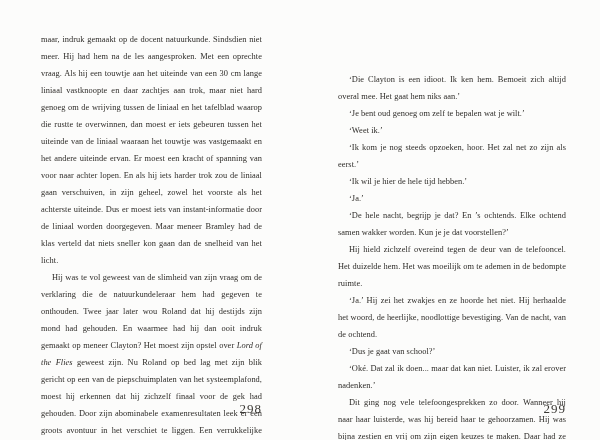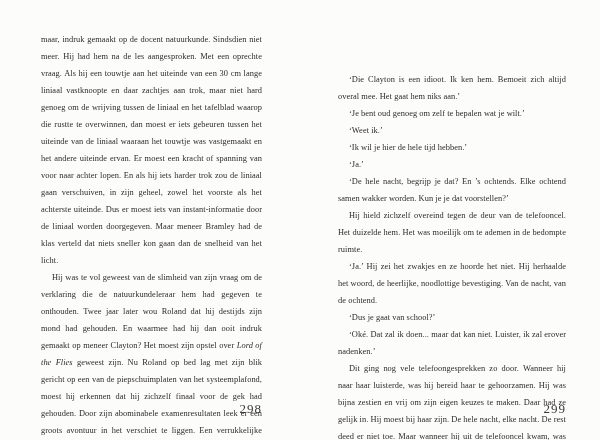--- a/index.html
+++ b/index.html
@@ -68,20 +68,21 @@
         <p class="para indent"><span>Hij was te vol geweest van de slimheid van zijn vraag om de verklaring die de natuurkundeleraar hem had gegeven te onthouden. Twee jaar later wou Roland dat hij destijds zijn mond had gehouden. En waarmee had hij dan ooit indruk gemaakt op meneer Clayton? Het moest zijn opstel over </span><span class="italic">Lord of the Flies</span><span> geweest zijn. Nu Roland op bed lag met zijn blik gericht op een van de piepschuimplaten van het systeemplafond, moest hij erkennen dat hij zichzelf finaal voor de gek had gehouden. Door zijn abominabele examenresultaten leek er een groots avontuur in het verschiet te liggen. Een verrukkelijke breuk met de sleur, een wilde uitbraak, een bevrijding, een kamp Gurji ten tijde van de Suezcrisis. Nu was het avontuur ongevraagd geschrapt en was hij belast met het gewicht van verwachtingen, plichten en saai schoolwerk. Hij had een simpele uitleg voor zijn ouders bedacht. Hij zou hun vertellen dat hij niet langer naar school wilde. Hij wilde gaan leven. Zijn vader zou het begrepen hebben en aan zijn moeder werd over dit soort zaken niets gevraagd. Na een persoonlijke brief van zijn docent zouden ze trots op hem zijn omdat hij op school kon blijven, en daar uiteraard ook op staan.</span></p>
       </div>
     <div class="pagenum">298</div>
   </div>
 
   <div class="page page-right">
     <div class="textblock">
         <p class="para indent"><span>‘Die Clayton is een idioot. Ik ken hem. Bemoeit zich altijd overal mee. Het gaat hem niks aan.’</span></p>
         <p class="para indent"><span>‘Je bent oud genoeg om zelf te bepalen wat je wilt.’</span></p>
         <p class="para indent"><span>‘Weet ik.’</span></p>
+        <p class="para indent"><span>‘Ik kom je nog steeds opzoeken, hoor. Het zal net zo zijn als eerst.’</span></p>
         <p class="para indent"><span>‘Ik wil je hier de hele tijd hebben.’</span></p>
         <p class="para indent"><span>‘Ja.’</span></p>
         <p class="para indent"><span>‘De hele nacht, begrijp je dat? En ’s ochtends. Elke ochtend samen wakker worden. Kun je je dat voorstellen?’</span></p>
         <p class="para indent"><span>Hij hield zichzelf overeind tegen de deur van de telefooncel. Het duizelde hem. Het was moeilijk om te ademen in de bedompte ruimte.</span></p>
         <p class="para indent"><span>‘Ja.’ Hij zei het zwakjes en ze hoorde het niet. Hij herhaalde het woord, de heerlijke, noodlottige bevestiging. Van de nacht, van de ochtend.</span></p>
         <p class="para indent"><span>‘Dus je gaat van school?’</span></p>
         <p class="para indent"><span>‘Oké. Dat zal ik doen... maar dat kan niet. Luister, ik zal erover nadenken.’</span></p>
         <p class="para indent"><span>Dit ging nog vele telefoongesprekken zo door. Wanneer hij naar haar luisterde, was hij bereid haar te gehoorzamen. Hij was bijna zestien en vrij om zijn eigen keuzes te maken. Daar had ze gelijk in. Hij moest bij haar zijn. De hele nacht, elke nacht. De rest deed er niet toe. Maar wanneer hij uit de telefooncel kwam, was hij weer terug in de echte wereld, met echte mensen en met wat die voor hem deden en van hem verlangden. Hij had al een bedankbrief geschreven naar zijn docent Engels. Hij had tegenover zijn ouders bevestigd dat hij op school zou blijven voor zijn eindexamenvakken Engels, Frans en Duits. Nog twee jaar. Maar Miriam hoorde ook bij de echte wereld en zij was de enige die daadwerkelijk tegen hem praatte.</span></p>
         <p class="para indent"><span>Het vereiste moed om tijdens een van de gesprekken tegen haar te zeggen: ‘Maar wat moet ik dan de hele dag doen terwijl jij lesgeeft?’</span></p>
       </div>

